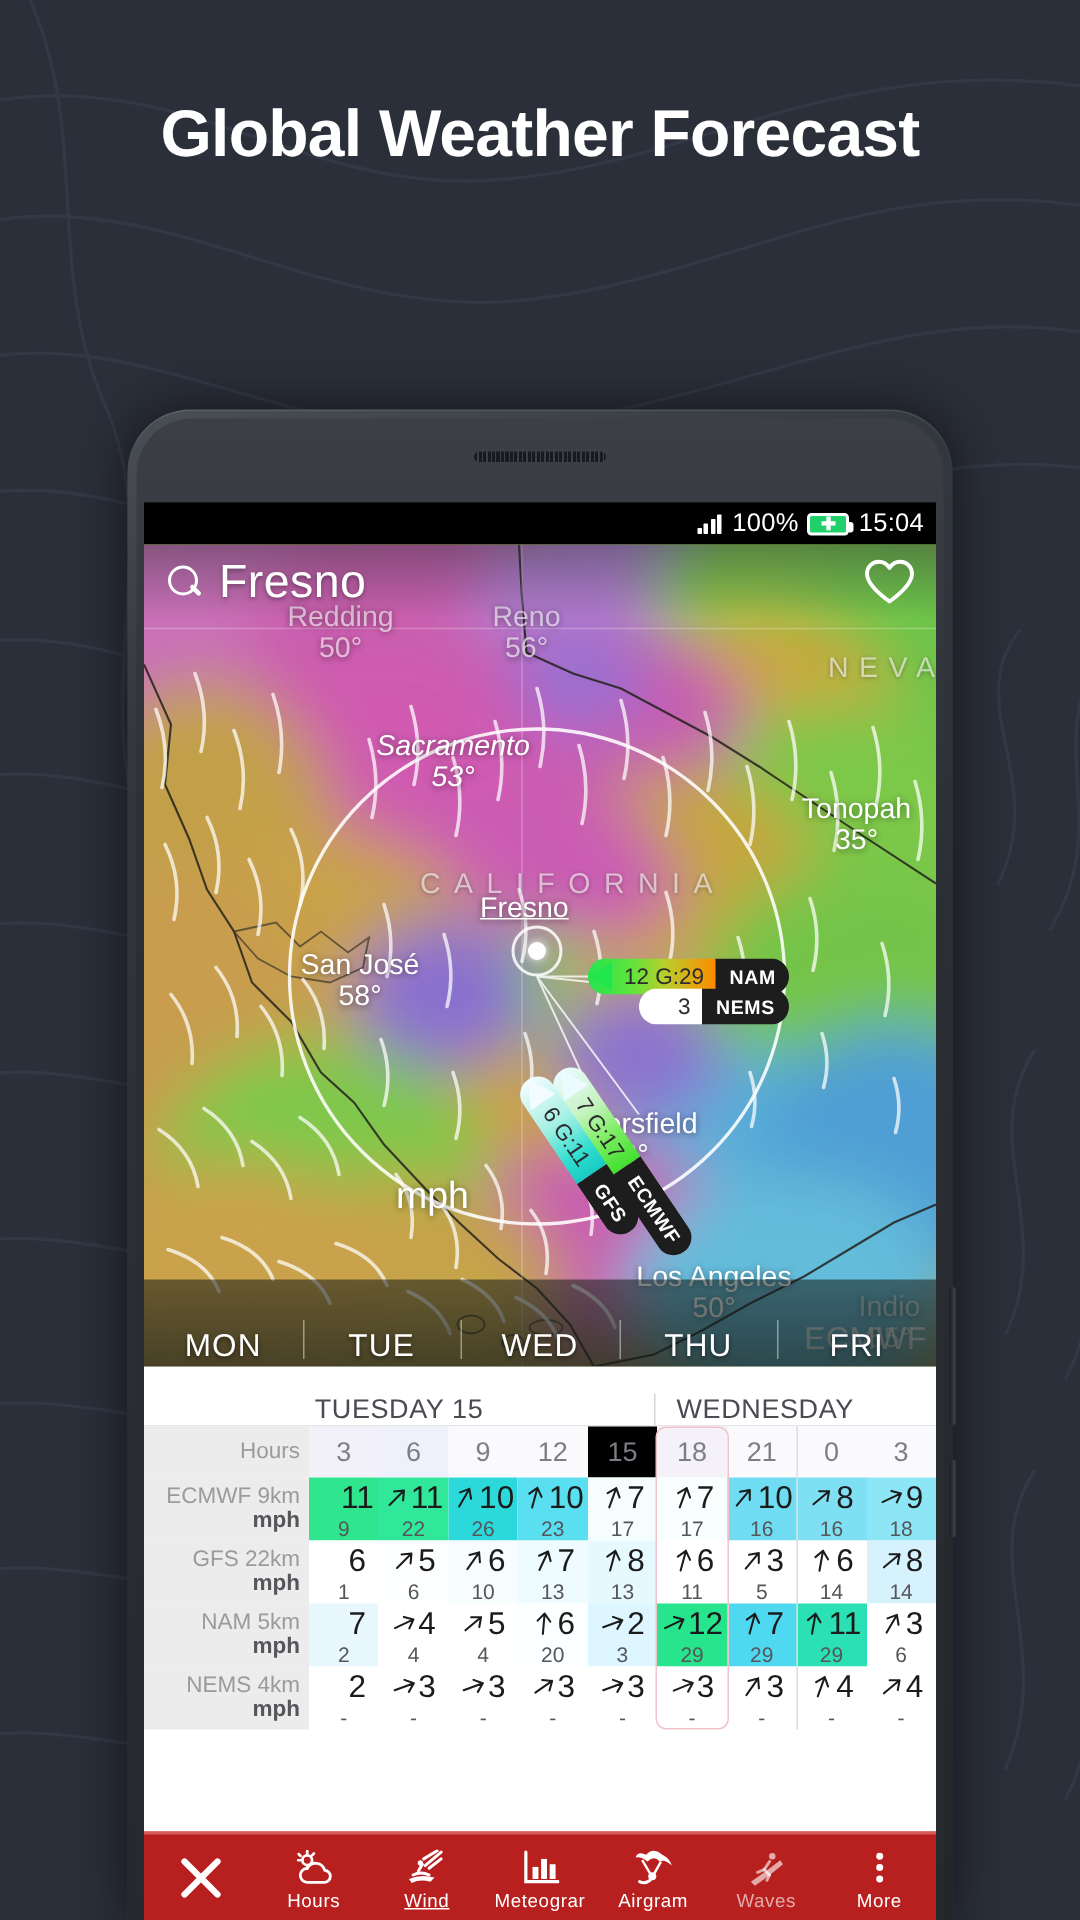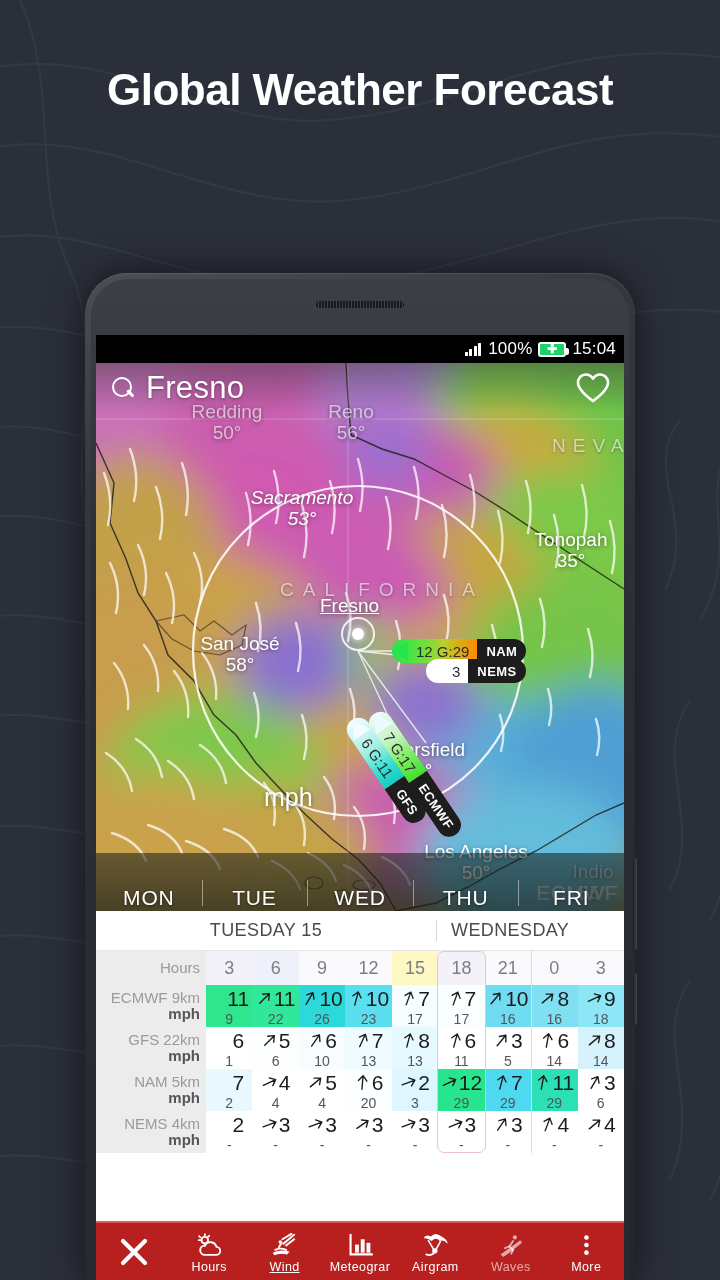--- a/index.html
+++ b/index.html
@@ -131,21 +131,21 @@
     display:flex; align-items:center;
     background:linear-gradient(180deg,rgba(22,28,24,.55),rgba(22,28,24,.72));
   }
   .daytab{ flex:1; text-align:center; color:#fff; font-size:21px; letter-spacing:.8px;
     position:relative; text-shadow:0 1px 3px rgba(0,0,0,.5);margin-top:32px; }
   .daytab + .daytab:before{ content:""; position:absolute; left:0; top:-6px;
     width:1px; height:26px; background:rgba(255,255,255,.45); }
 
   
   .tablewrap{ background:#fff; position:relative; height:calc(948px - 548px - 28px); }
-  .dayhdr{ display:flex; height:40px; align-items:center; border-bottom:1px solid #e6e6ea;}
+  .dayhdr{ display:flex; height:40px; align-items:flex-end; border-bottom:1px solid #e6e6ea;}
   .dayhdr .seg{ color:#4a4a52; font-size:18px; letter-spacing:.4px; text-align:center;
       position:relative; overflow:hidden; white-space:nowrap;}
   .dayhdr .seg.d1{ width:340px; }
   .dayhdr .seg.d2{ width:188px; border-left:1px solid #d6d6dc; text-align:left; padding-left:14px;}
 
   .grid{ position:relative; }
   .row{ display:flex; height:42px; }
   .row.hrs{ height:34px; }
   .lbl{ width:110px; flex:0 0 110px; background:#ececec; position:relative;
         display:flex; flex-direction:column; align-items:flex-end; justify-content:center;
@@ -502,21 +502,21 @@
               </div>
             <div class="cell" style="background:#eef0fa">
                 <span class="hv">6</span>
               </div>
             <div class="cell" style="background:#fafafc">
                 <span class="hv">9</span>
               </div>
             <div class="cell" style="background:#fafafc">
                 <span class="hv">12</span>
               </div>
-            <div class="cell" style="background:#fef9c3">
+            <div class="cell" style="background:#000000">
                 <span class="hv">15</span>
               </div>
             <div class="cell" style="background:#f4f2f8">
                 <span class="hv">18</span>
               </div>
             <div class="cell" style="background:#fafafc">
                 <span class="hv">21</span>
               </div>
             <div class="cell" style="background:#fafafc">
                 <span class="hv">0</span>

